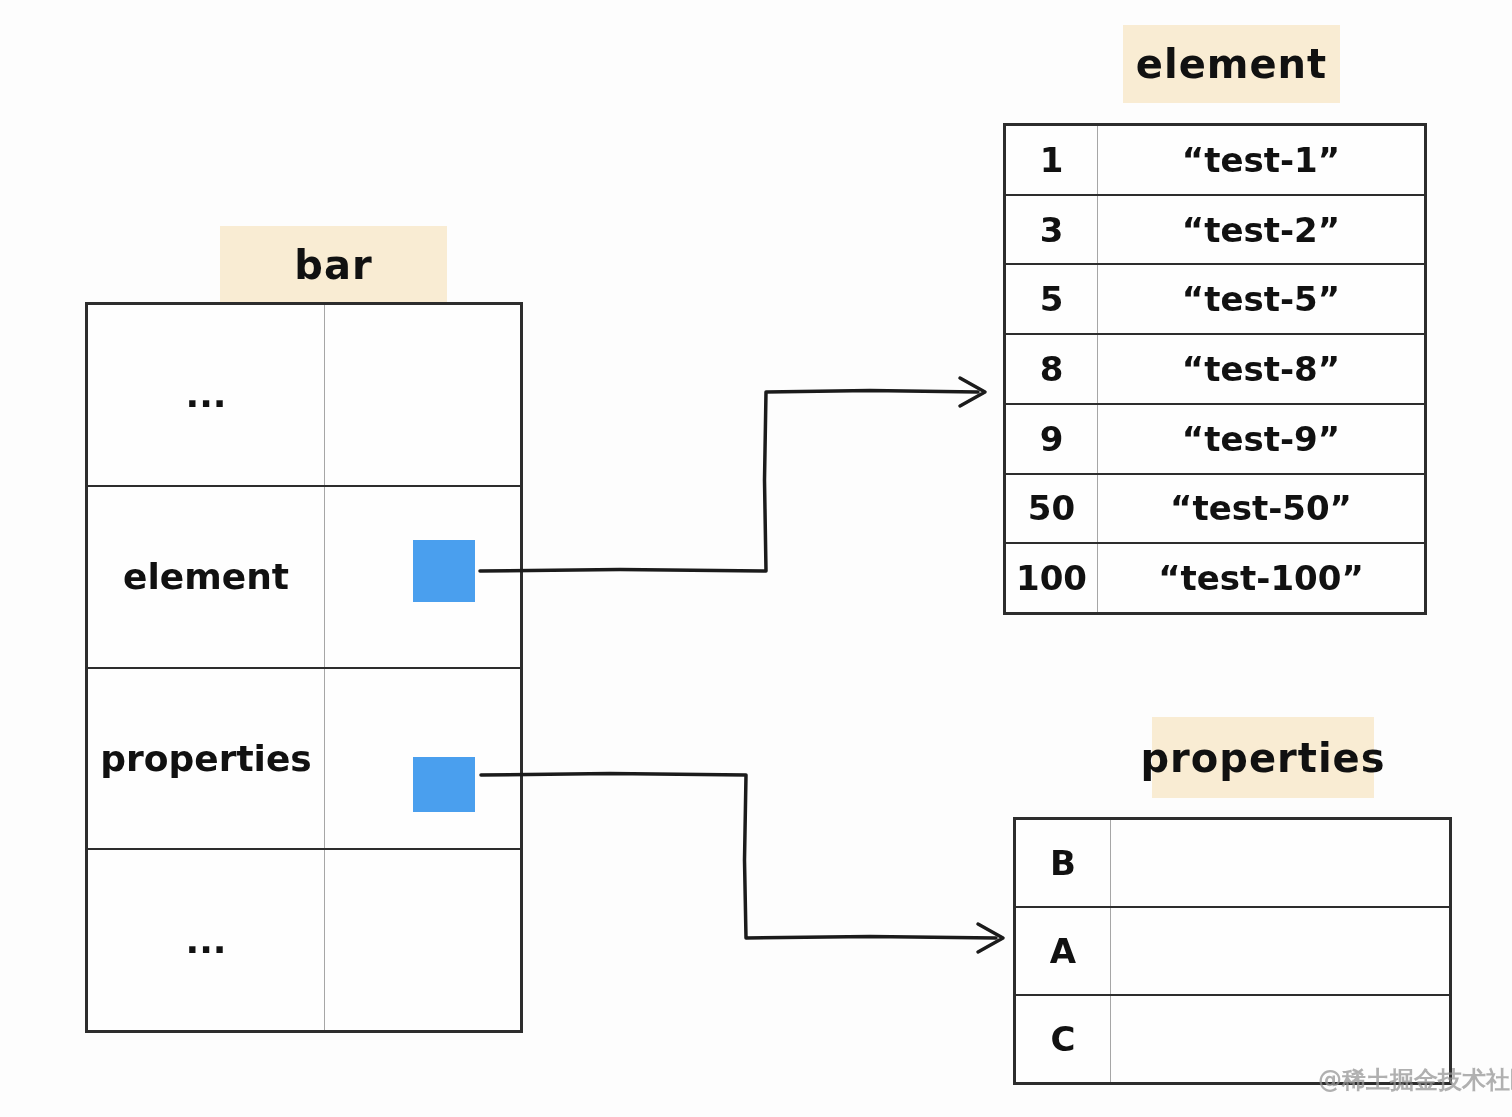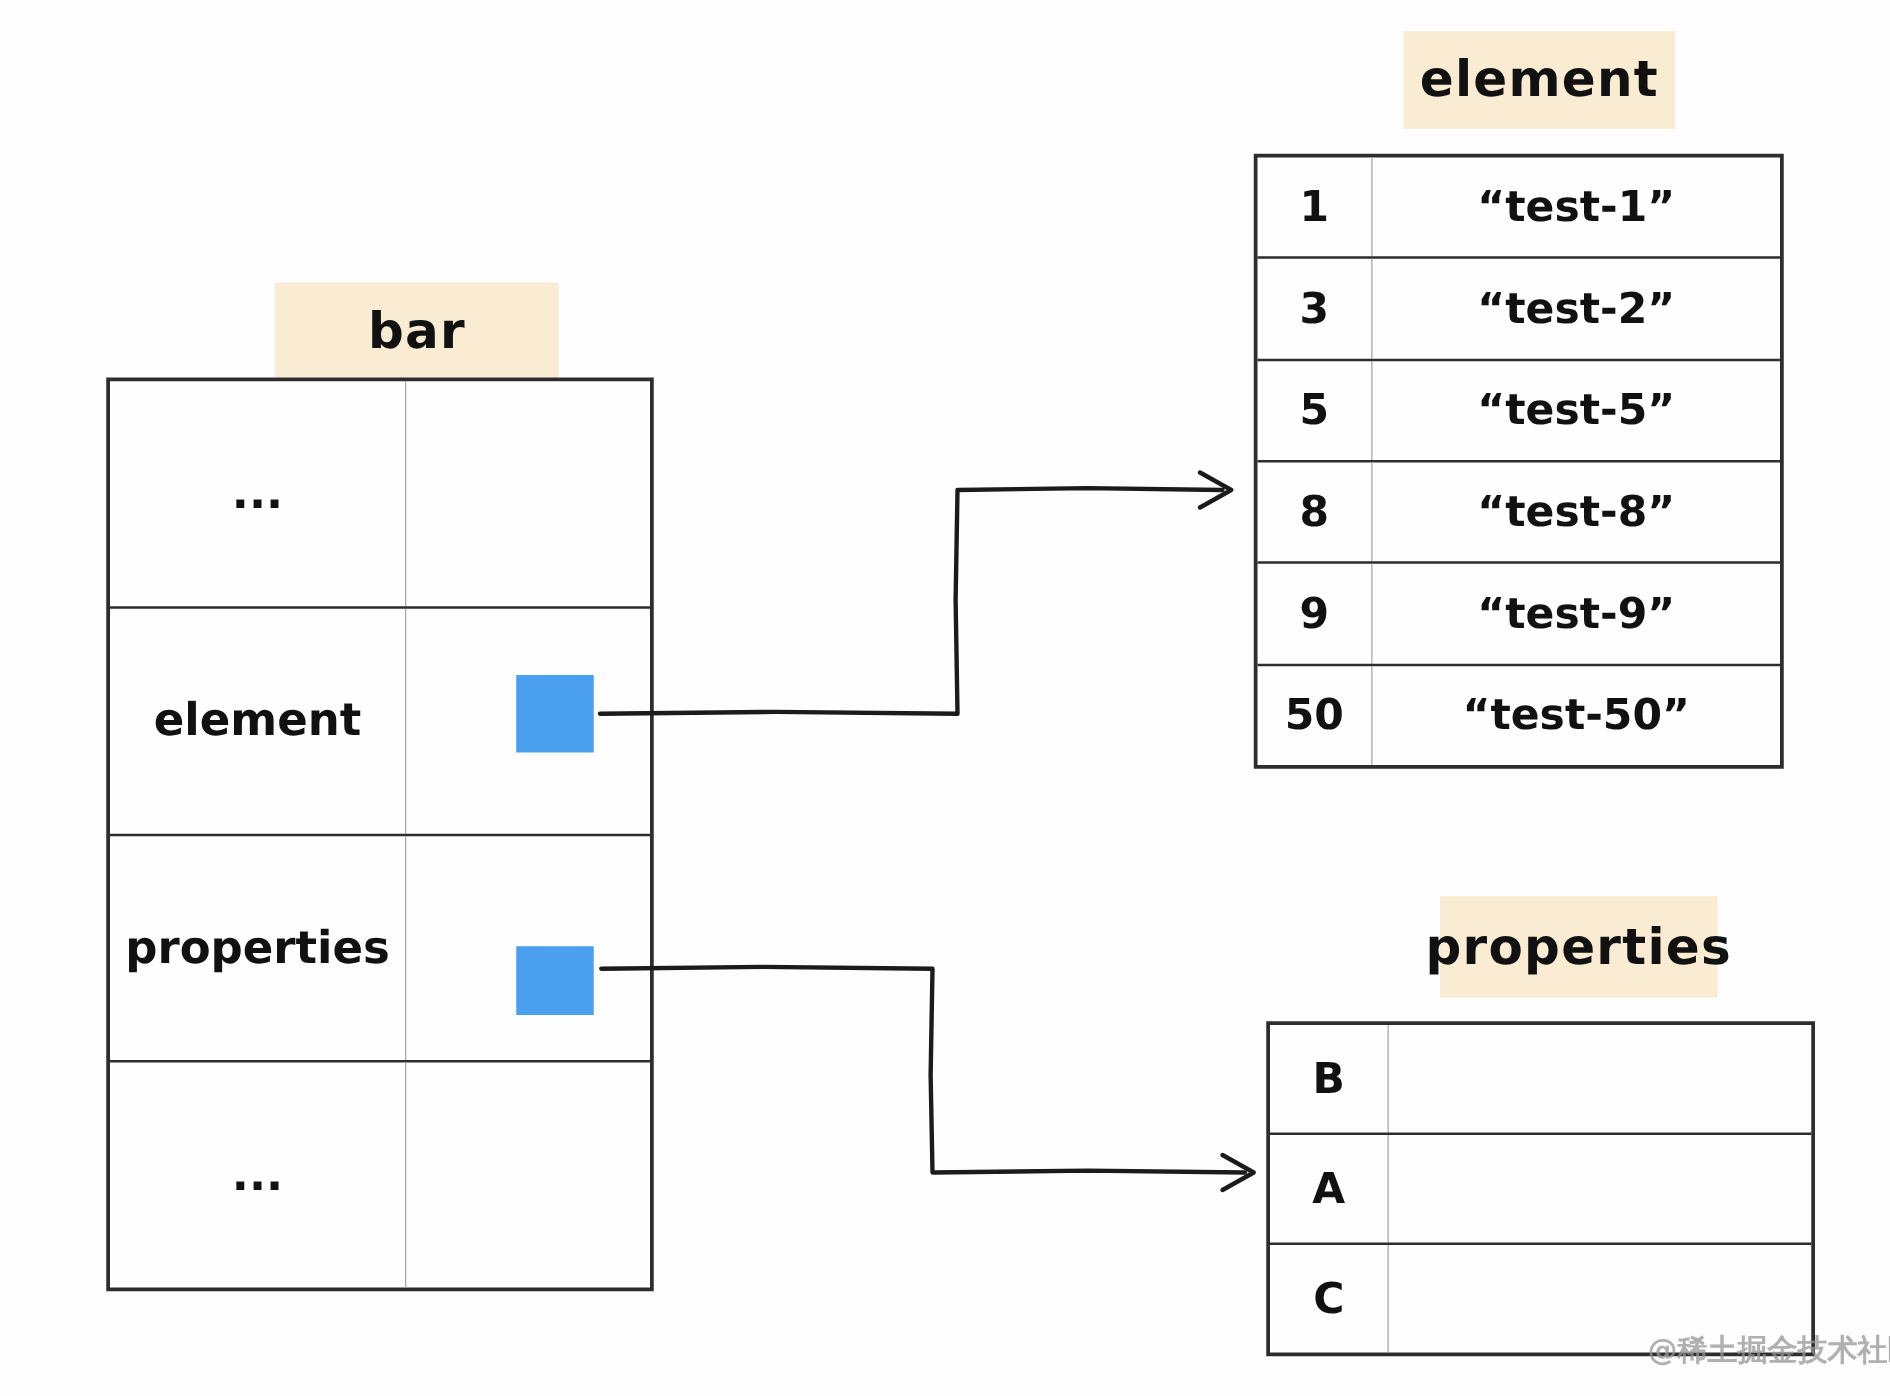--- a/index.html
+++ b/index.html
@@ -137,20 +137,24 @@
       <div class="cell val">“test-8”</div>
     </div>
     <div class="row">
       <div class="cell key">9</div>
       <div class="cell val">“test-9”</div>
     </div>
     <div class="row">
       <div class="cell key">50</div>
       <div class="cell val">“test-50”</div>
     </div>
+    <div class="row">
+      <div class="cell key">100</div>
+      <div class="cell val">“test-100”</div>
+    </div>
   </div>
 
   <div class="title-chip" style="left:1152px; top:717px; width:222px; height:81px;">
     <span>properties</span>
   </div>
 
   <div class="tbl properties-tbl" style="left:1013px; top:817px; width:439px; height:268px;">
     <div class="row">
       <div class="cell key">B</div>
     </div>

